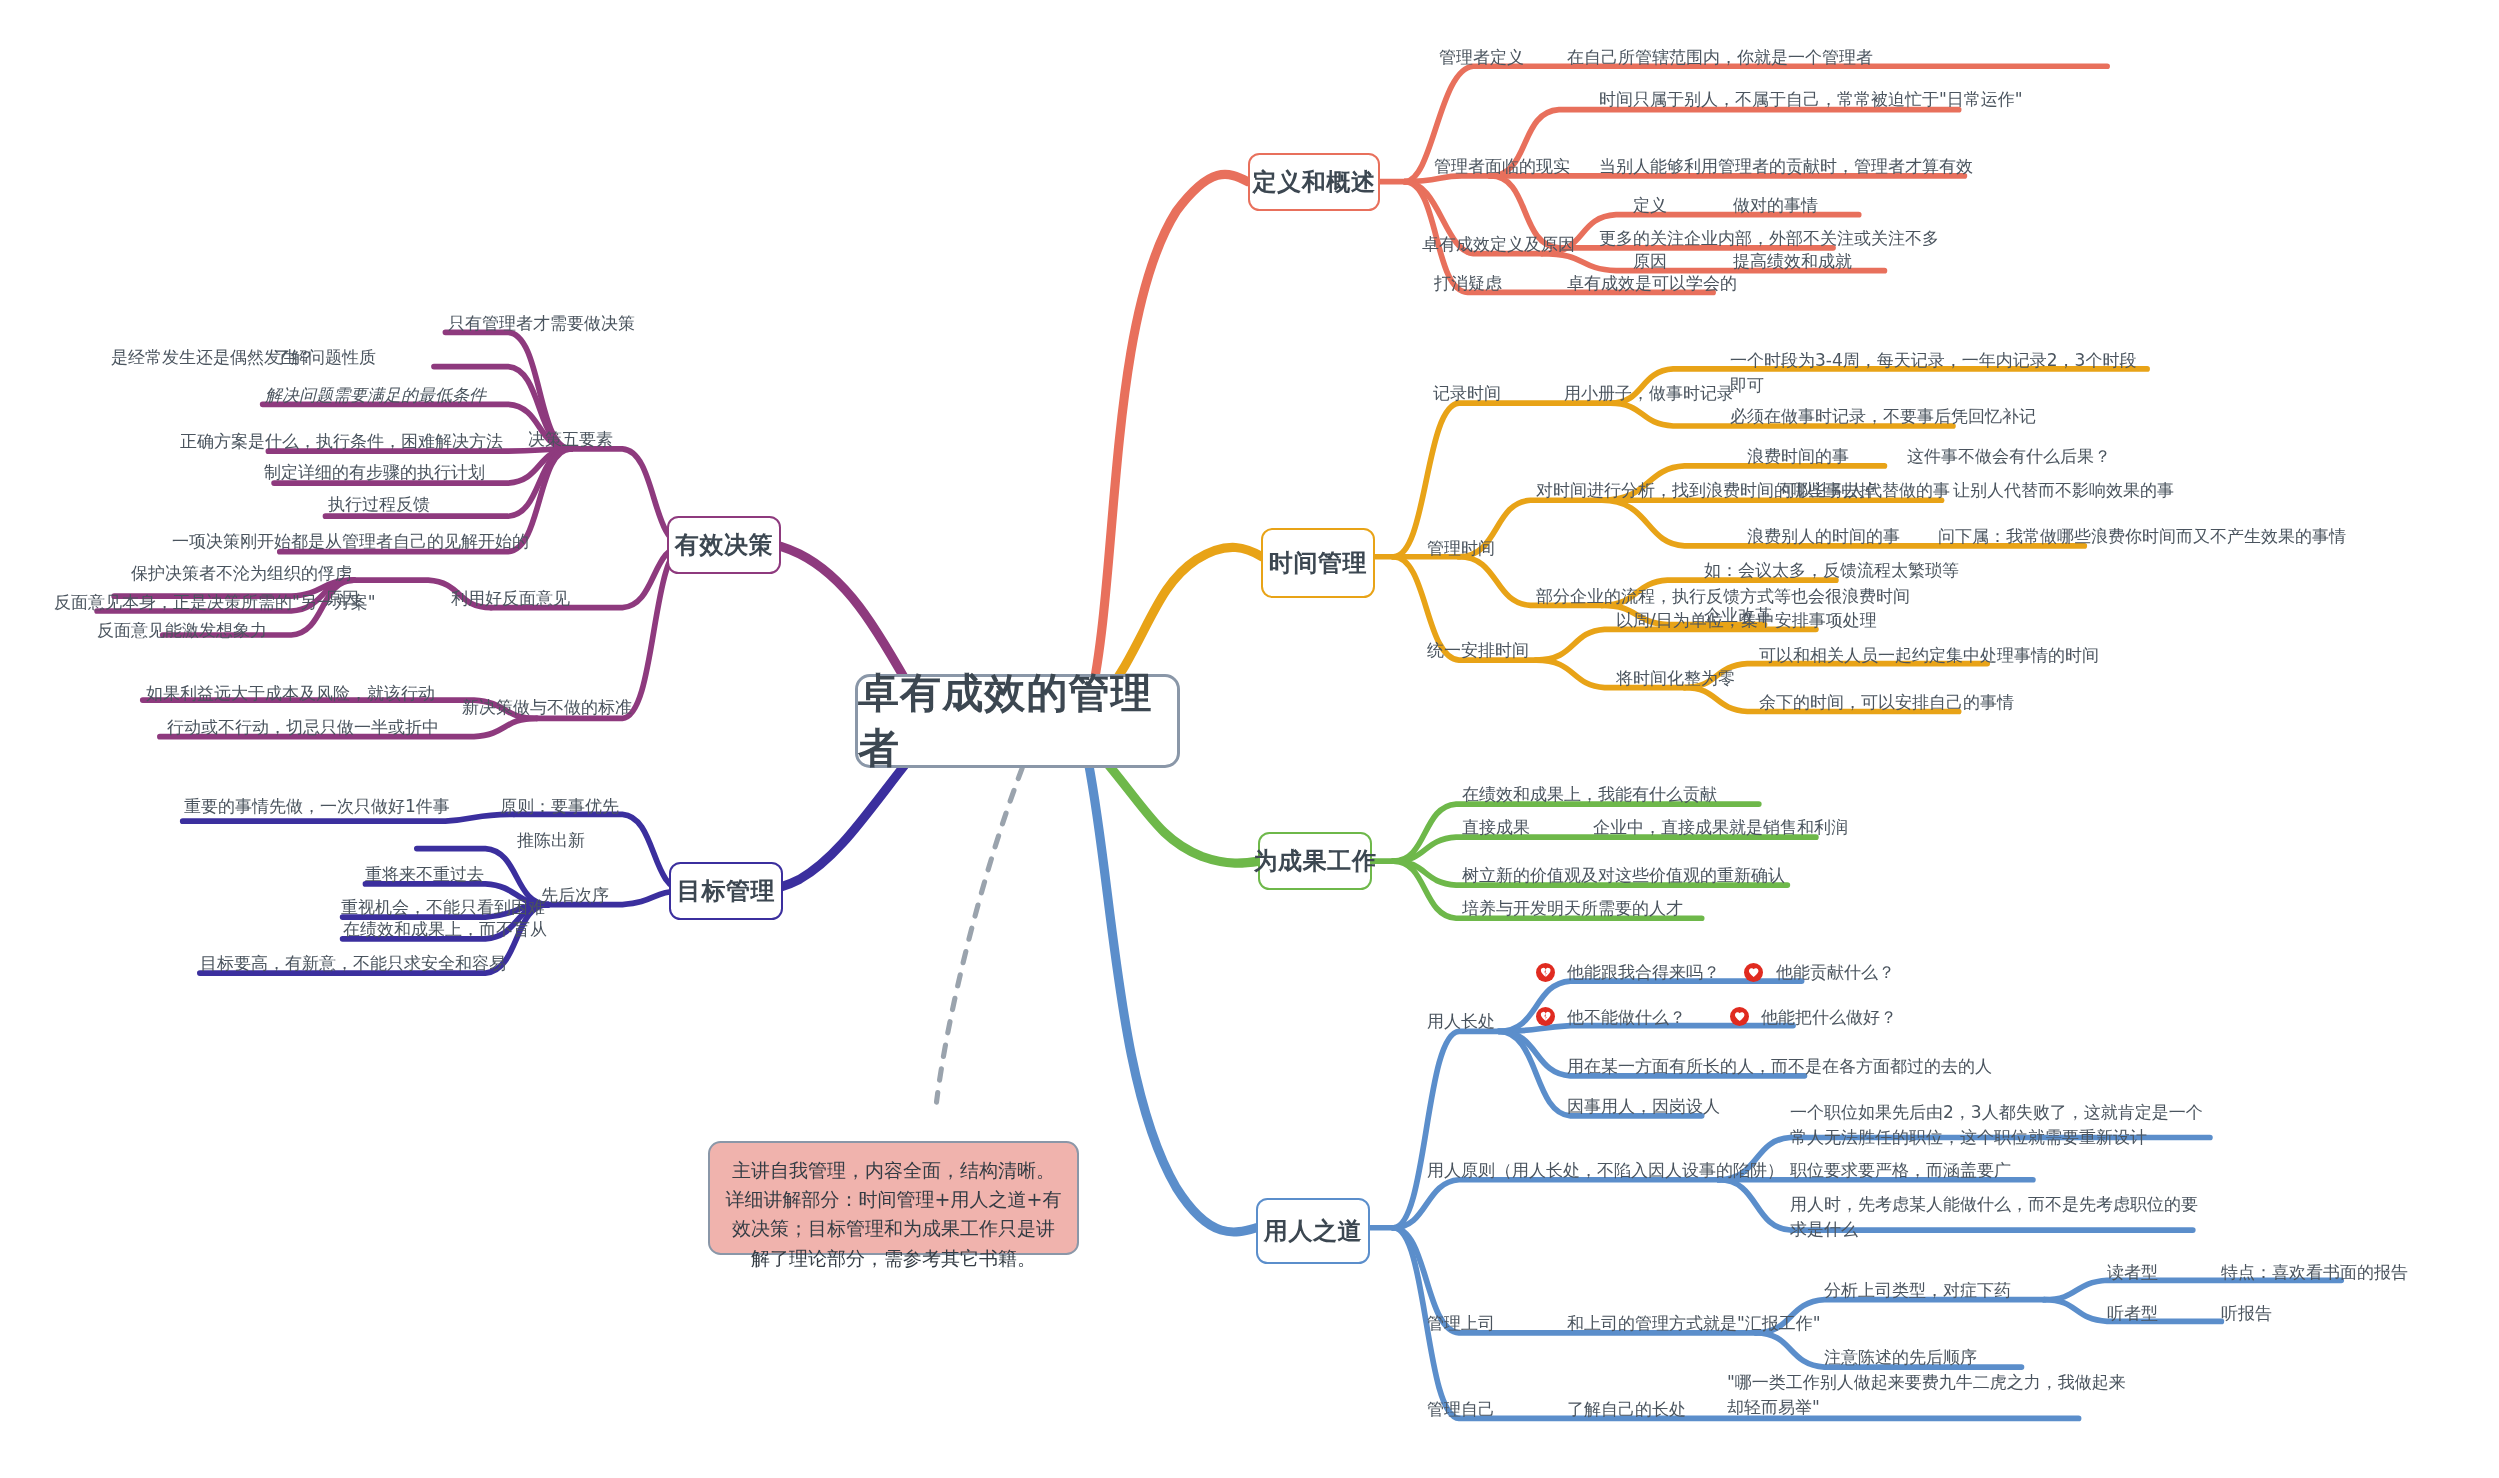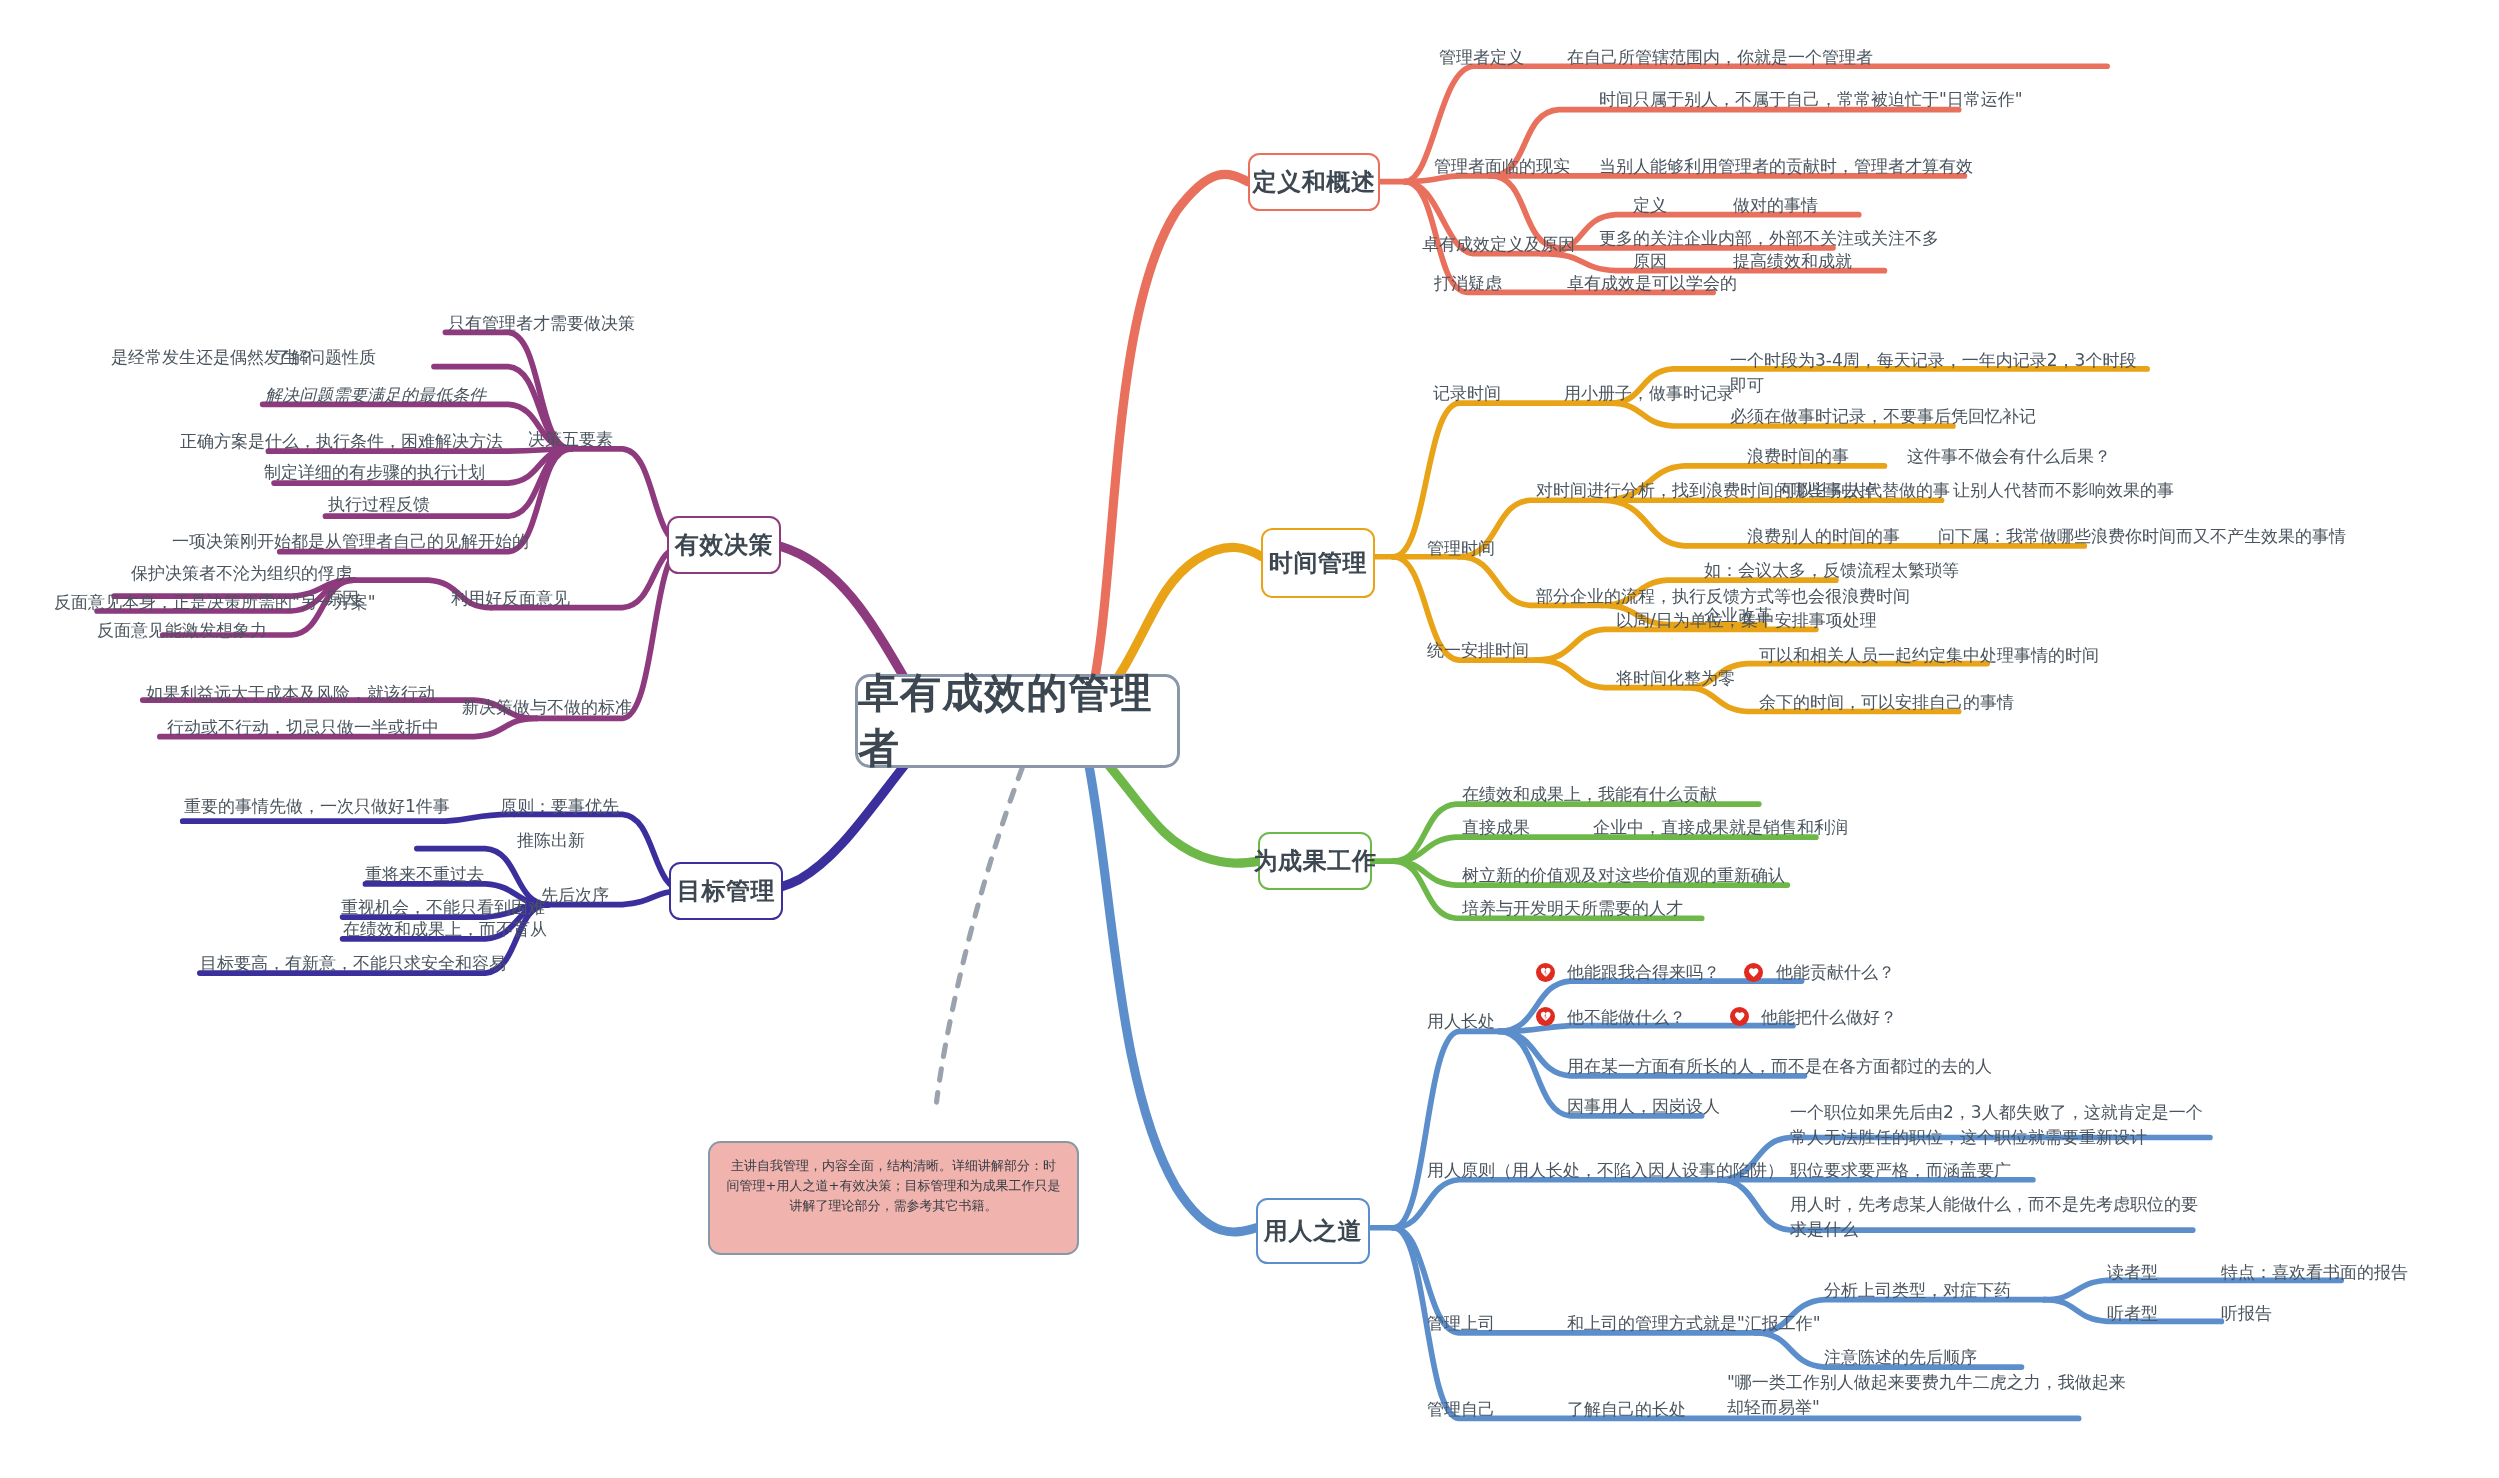--- a/index.html
+++ b/index.html
@@ -21,21 +21,21 @@
   .mainnode{
     position:absolute;box-sizing:border-box;
     border:2.9px solid #999;border-radius:11.4px;background:#fff;
     display:flex;align-items:center;justify-content:center;
     font-size:24px;font-weight:bold;color:#3c4751;letter-spacing:0.6px;
     white-space:nowrap;
   }
   .note{
     position:absolute;box-sizing:border-box;
     border:2.9px solid #8a97a8;border-radius:12.6px;background:#f0b3ad;
-    color:#343c44;font-size:13px;line-height:1.55;text-align:center;
+    color:#343c44;font-size:19px;line-height:1.55;text-align:center;
     padding:12.6px 15px;
   }
 
   
   .lbl{
     position:absolute;font-size:17px;line-height:1.45;color:#4a545e;
     white-space:pre;
   }
   .lbl.wrap{white-space:normal;}
   .lbl.r{text-align:right;}

